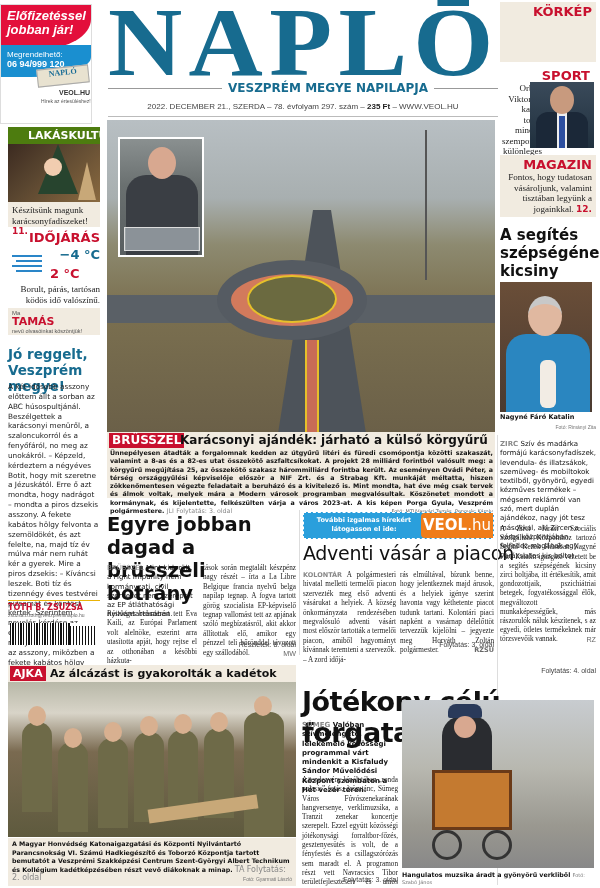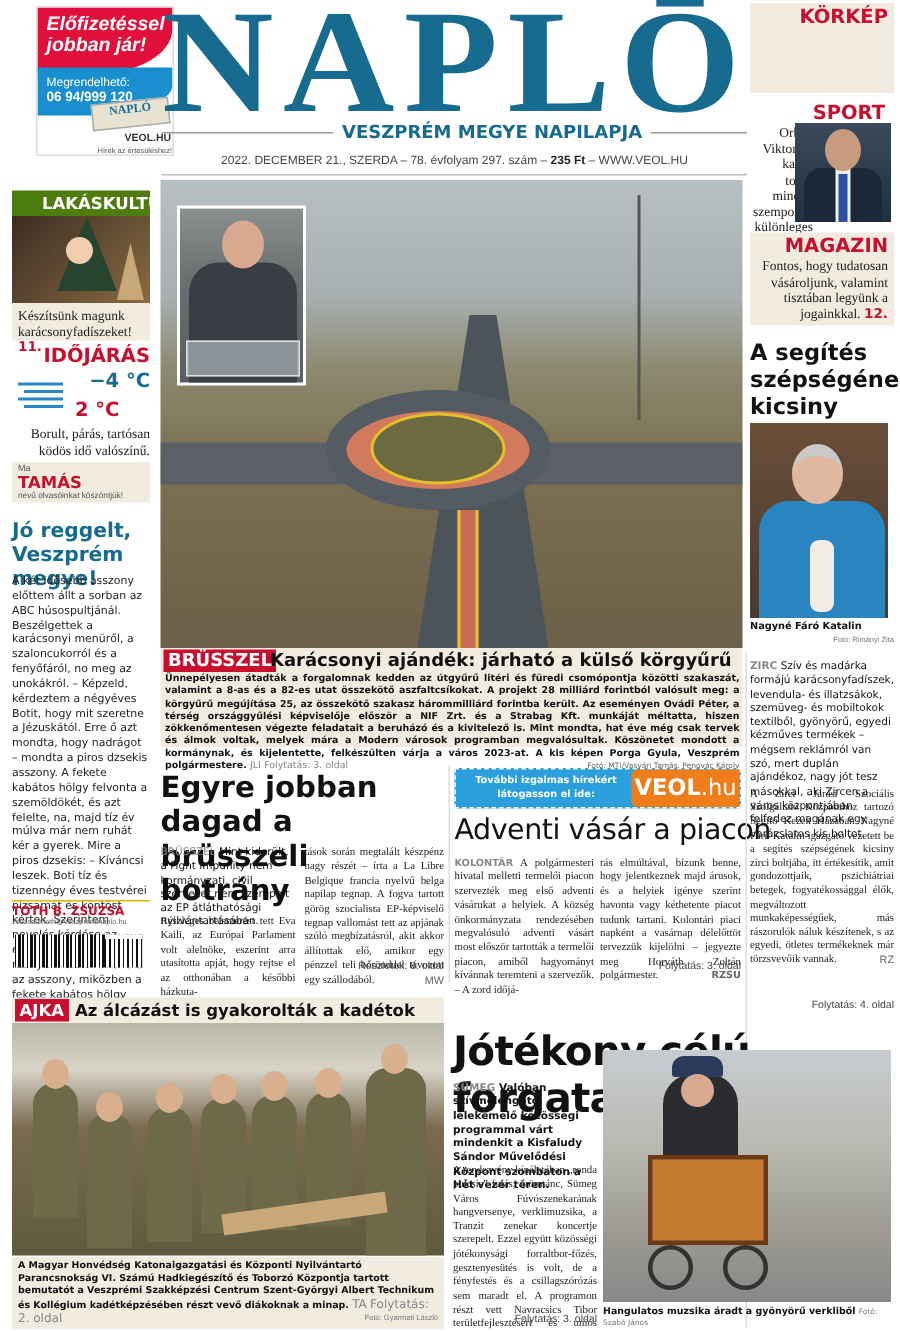--- a/index.html
+++ b/index.html
@@ -1,20 +1,20 @@
 <!DOCTYPE html>
 <html><head>
 <meta charset="utf-8">
 <style>
 *{box-sizing:border-box;margin:0;padding:0}
 body{width:600px;height:888px;background:#fff;font-family:"Liberation Serif",serif;color:#222;position:relative;overflow:hidden}
 .abs{position:absolute}
 .beige{background:#f1ebe0}
 
-#promo{left:24px;top:4px;width:92px;height:100px;border:1px solid #ddd;background:#fff;overflow:hidden}
+#promo{left:0;top:4px;width:92px;height:120px;border:1px solid #ddd;background:#fff;overflow:hidden}
 #promo .top{position:absolute;left:0;top:0;width:100%;height:44px;background:#e30f3b;border-bottom-right-radius:50px 30px}
 #promo .t1{position:absolute;left:6px;top:4px;color:#fff;font:italic bold 13px "Liberation Sans",sans-serif;line-height:14px}
 #promo .band{position:absolute;left:0;top:40px;width:100%;height:32px;background:#1a8fd0;border-bottom-right-radius:60px 20px}
 #promo .t2{position:absolute;left:6px;top:45px;color:#fff;font:8px "Liberation Sans",sans-serif}
 #promo .t3{position:absolute;left:6px;top:54px;color:#fff;font:bold 9px "Liberation Sans",sans-serif}
 #promo .paper{position:absolute;left:36px;top:62px;width:52px;height:18px;background:#e8e2d0;transform:rotate(-6deg);border:1px solid #aaa}
 #promo .paper span{display:block;text-align:center;font:bold 8px "Liberation Serif",serif;color:#1a6d96}
 #promo .veol{position:absolute;left:58px;top:84px;font:bold 7px "Liberation Sans",sans-serif;color:#333}
 #promo .slogan{position:absolute;left:40px;top:93px;font:5px "Liberation Sans",sans-serif;color:#555}
 

